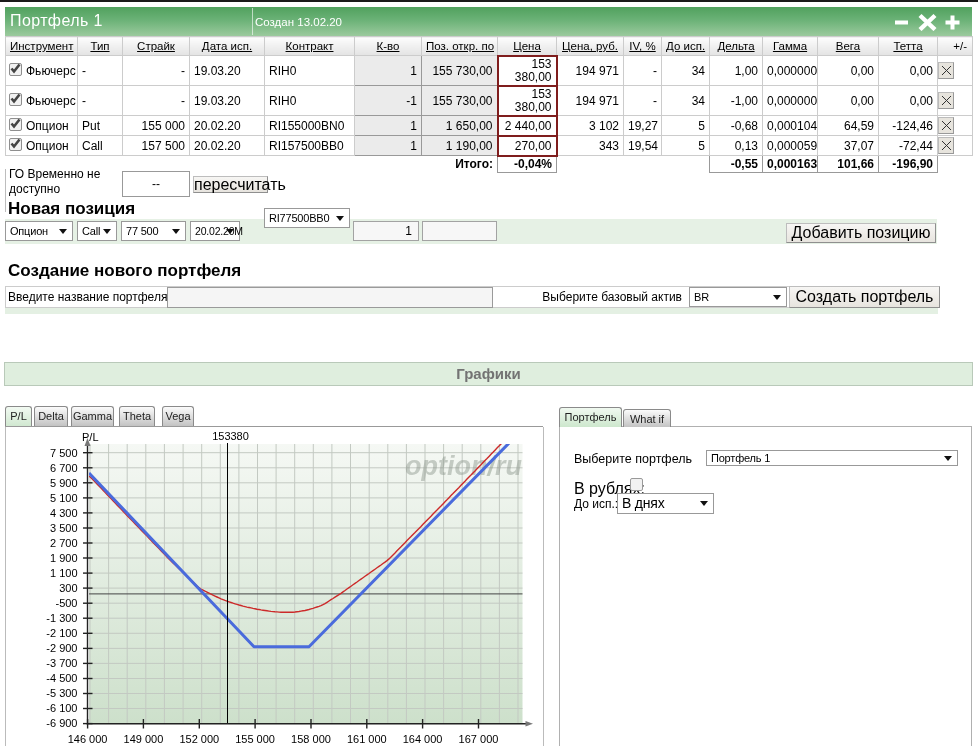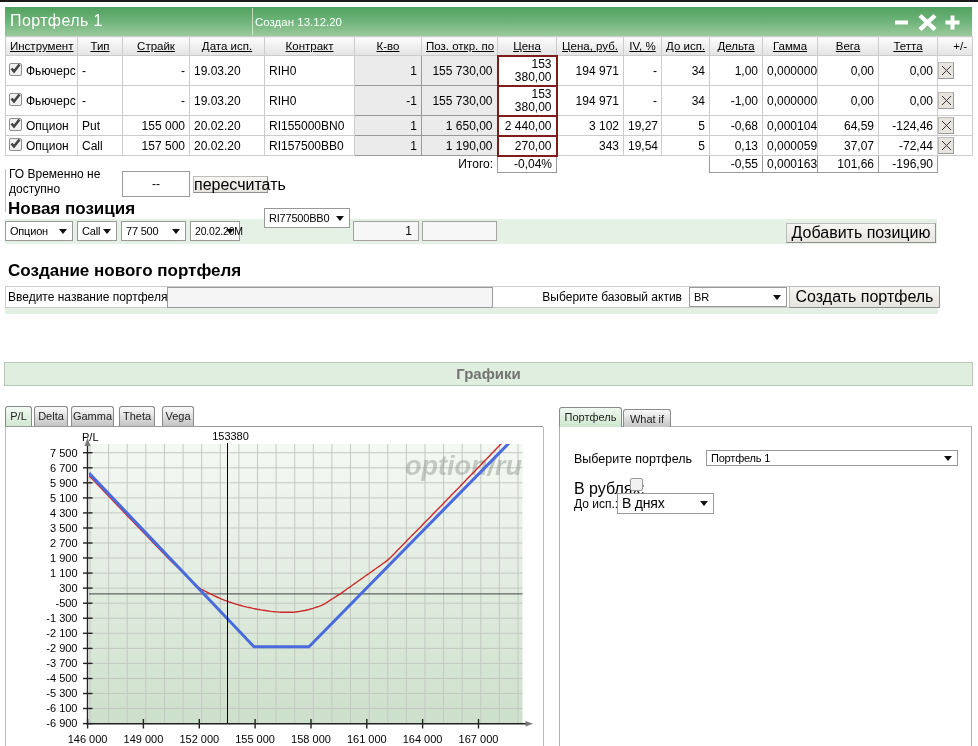--- a/index.html
+++ b/index.html
@@ -11,21 +11,21 @@
 #titlebar .t2 { position:absolute; left:250px; top:9px; font-size:11.5px; }
 #maintable { left:5px; top:36px; width:968px; border-collapse:collapse; table-layout:fixed; font-size:12px; color:#000; }
 #maintable td, #maintable th { border:1px solid #ccc; overflow:hidden; white-space:nowrap; padding:0 4px; }
 #maintable th { height:19px; background:linear-gradient(180deg,#fdfdfd,#e3e3e3); font-weight:normal; font-size:11.5px; }
 #maintable th .u { text-decoration:underline; }
 #maintable td.grey { background:#ebebeb; border:1px solid #999; }
 #maintable td.cena { border:2px solid #7f1d1d; }
 #maintable .rt { text-align:right; }
 #maintable .lt { text-align:left; }
 #maintable .ct { text-align:left; }
-#maintable .b { font-weight:normal; }
+#maintable .b { font-weight:bold; }
 #maintable .ins { padding-left:3px; }
 #maintable tr.tot td { border:none; }
 #maintable tr.tot td.cena { border:1px solid #999; }
 #maintable .pm { text-align:right; padding-right:5px; }
 .cb { display:inline-block; width:13px; height:13px; background:#f1f1f1; border:1px solid #8e8e8e; border-radius:2px; vertical-align:-2px; margin-right:4px; }
 .cb svg { position:relative; left:-1px; top:-2px; }
 .xc { text-align:left; padding:0 !important; }
 .xbtn { display:inline-block; width:16px; height:17px; background:#e7e4dd; border:1px solid #999; border-top-color:#bbb; border-left-color:#bbb; text-align:center; vertical-align:middle; margin-left:0px; }
 .xbtn svg { margin-top:2px; }
 #go1 { left:9px; top:167px; width:112px; font-size:12px; line-height:15px; }
@@ -60,21 +60,21 @@
 #rp1 { left:574px; top:452px; font-size:12.5px; }
 #rp2 { left:574px; top:480px; font-size:16px; }
 #rp3 { left:574px; top:497px; font-size:12px; }
 #rpcb { left:630px; top:478px; width:13px; height:13px; background:#f1f1f1; border:1px solid #999; border-radius:2px; }
 </style></head>
 <body>
 <div class="abs" id="topline"></div>
 <div class="abs" id="titlebar">
   <span class="t1">Портфель 1</span>
   <span class="sep"></span>
-  <span class="t2">Создан 13.12.20</span>
+  <span class="t2">Создан 13.02.20</span>
   <svg style="position:absolute;left:888px;top:5px" width="75" height="19" viewBox="0 0 75 19">
     <rect x="2" y="8.5" width="13" height="4" fill="#fff"></rect>
     <path d="M27 3.5 L42 17.5 M42 3.5 L27 17.5" stroke="#fff" stroke-width="4.4"></path>
     <rect x="52.5" y="8.5" width="14" height="4" fill="#fff"></rect>
     <rect x="57.5" y="3.5" width="4" height="14" fill="#fff"></rect>
   </svg>
 </div>
 <table class="abs" id="maintable">
 <colgroup>
       <col style="width:72px">

